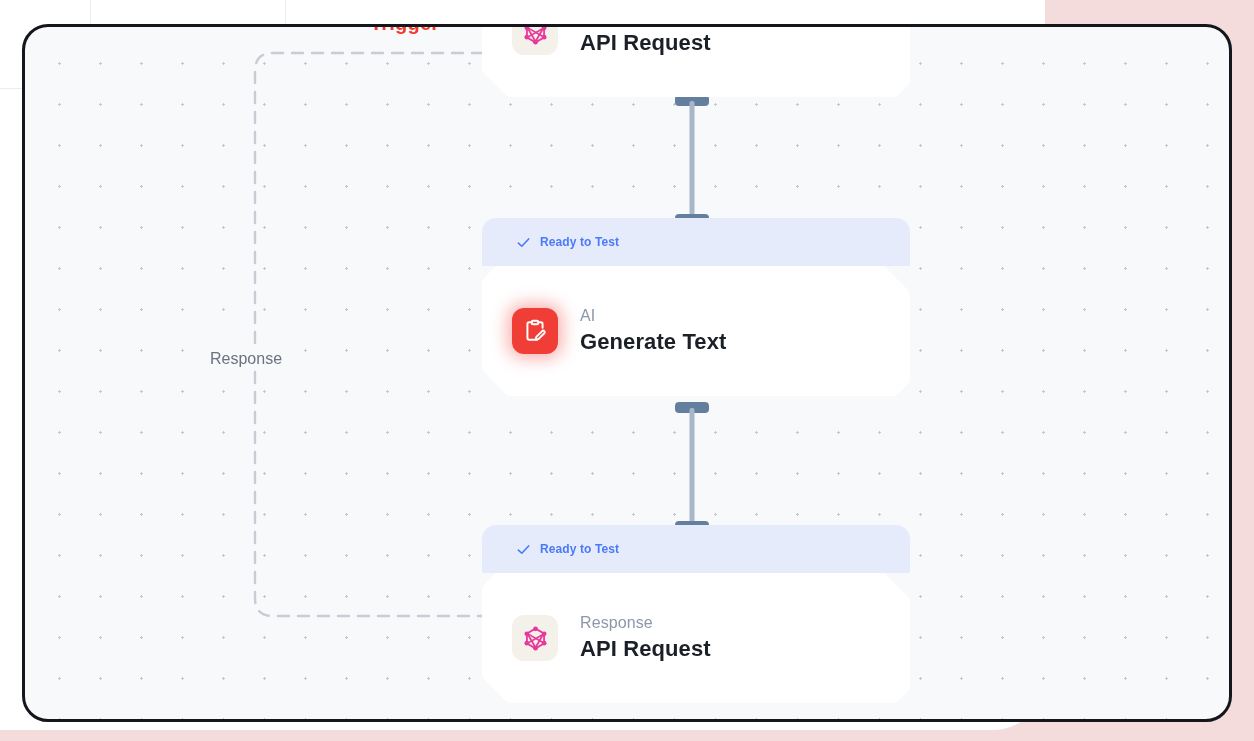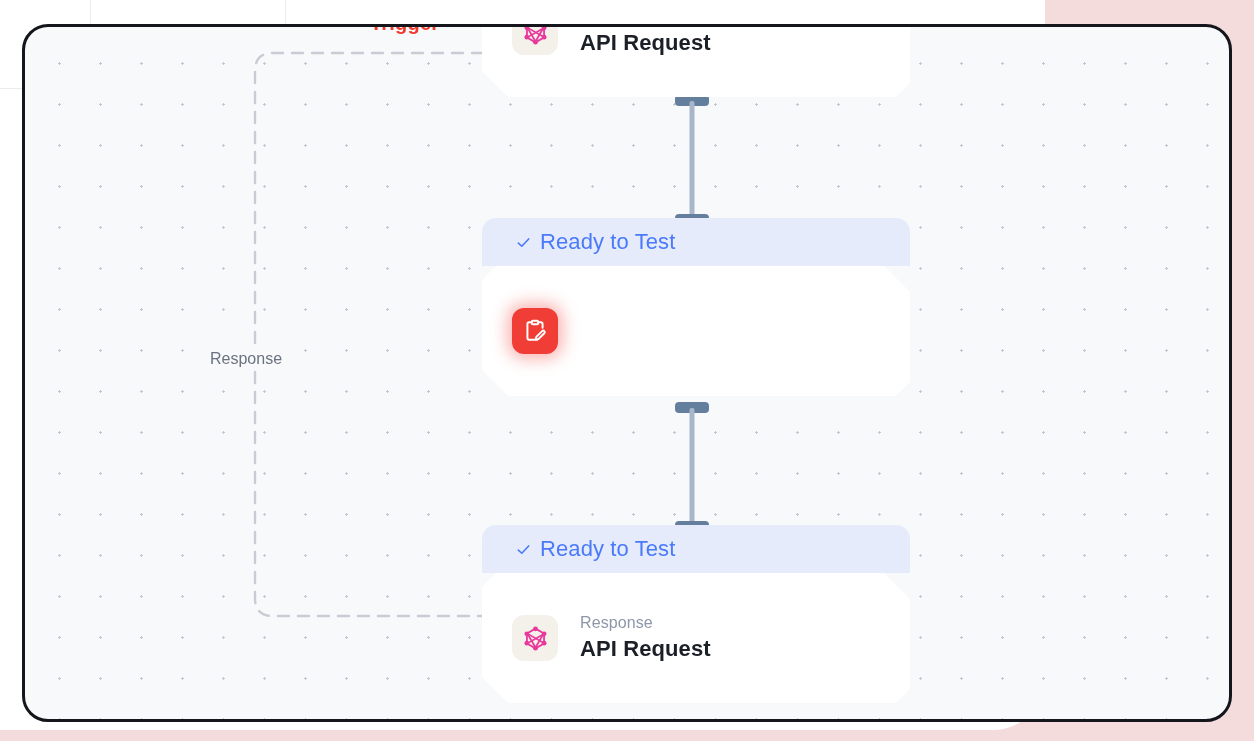--- a/index.html
+++ b/index.html
@@ -153,23 +153,24 @@
     align-items: center;
     padding-left: 34px;
     gap: 9px;
   }
   .node-badge .check {
     width: 15px; height: 15px;
     flex: none;
     display: block;
   }
   .node-badge .badge-text {
-    font-size: 22px;
+    font-size: 12px;
     color: #4a7afa;
     letter-spacing: 0.1px;
+    font-weight: bold;
   }
 
   .node-body {
     position: relative;
     background: #ffffff;
     height: 130px;
     display: flex;
     align-items: center;
     padding-left: 30px;
     gap: 22px;
@@ -297,20 +298,24 @@
       </div>
       <div class="node-body">
         <div class="node-icon icon-ai">
           <svg width="26" height="26" viewBox="0 0 24 24" fill="none" stroke="#ffffff" stroke-width="1.8" stroke-linecap="round" stroke-linejoin="round">
             <path d="M9 4 H6.6 A1.6 1.6 0 0 0 5 5.6 V18.4 A1.6 1.6 0 0 0 6.6 20 H14"></path>
             <rect x="9" y="2.6" width="6" height="3.2" rx="1"></rect>
             <path d="M15 4 H17.4 A1.6 1.6 0 0 1 19 5.6 V9"></path>
             <path d="M18.6 12.1 L13.2 17.4 L12.6 20 L15.2 19.4 L20.6 14.1 A1.45 1.45 0 0 0 20.6 12.1 A1.45 1.45 0 0 0 18.6 12.1 Z"></path>
           </svg>
         </div>
+        <div class="node-text">
+          <div class="node-subtitle">AI</div>
+          <div class="node-title">Generate Text</div>
+        </div>
       </div>
     </div>
 
     <div class="node" id="node-api-response">
       <div class="node-badge">
         <svg class="check" viewBox="0 0 16 16" fill="none" stroke="#4a7afa" stroke-width="1.7" stroke-linecap="round" stroke-linejoin="round">
           <path d="M2.5 8.6 L6.2 12 L13.5 4.2"></path>
         </svg>
         <span class="badge-text">Ready to Test</span>
       </div>

